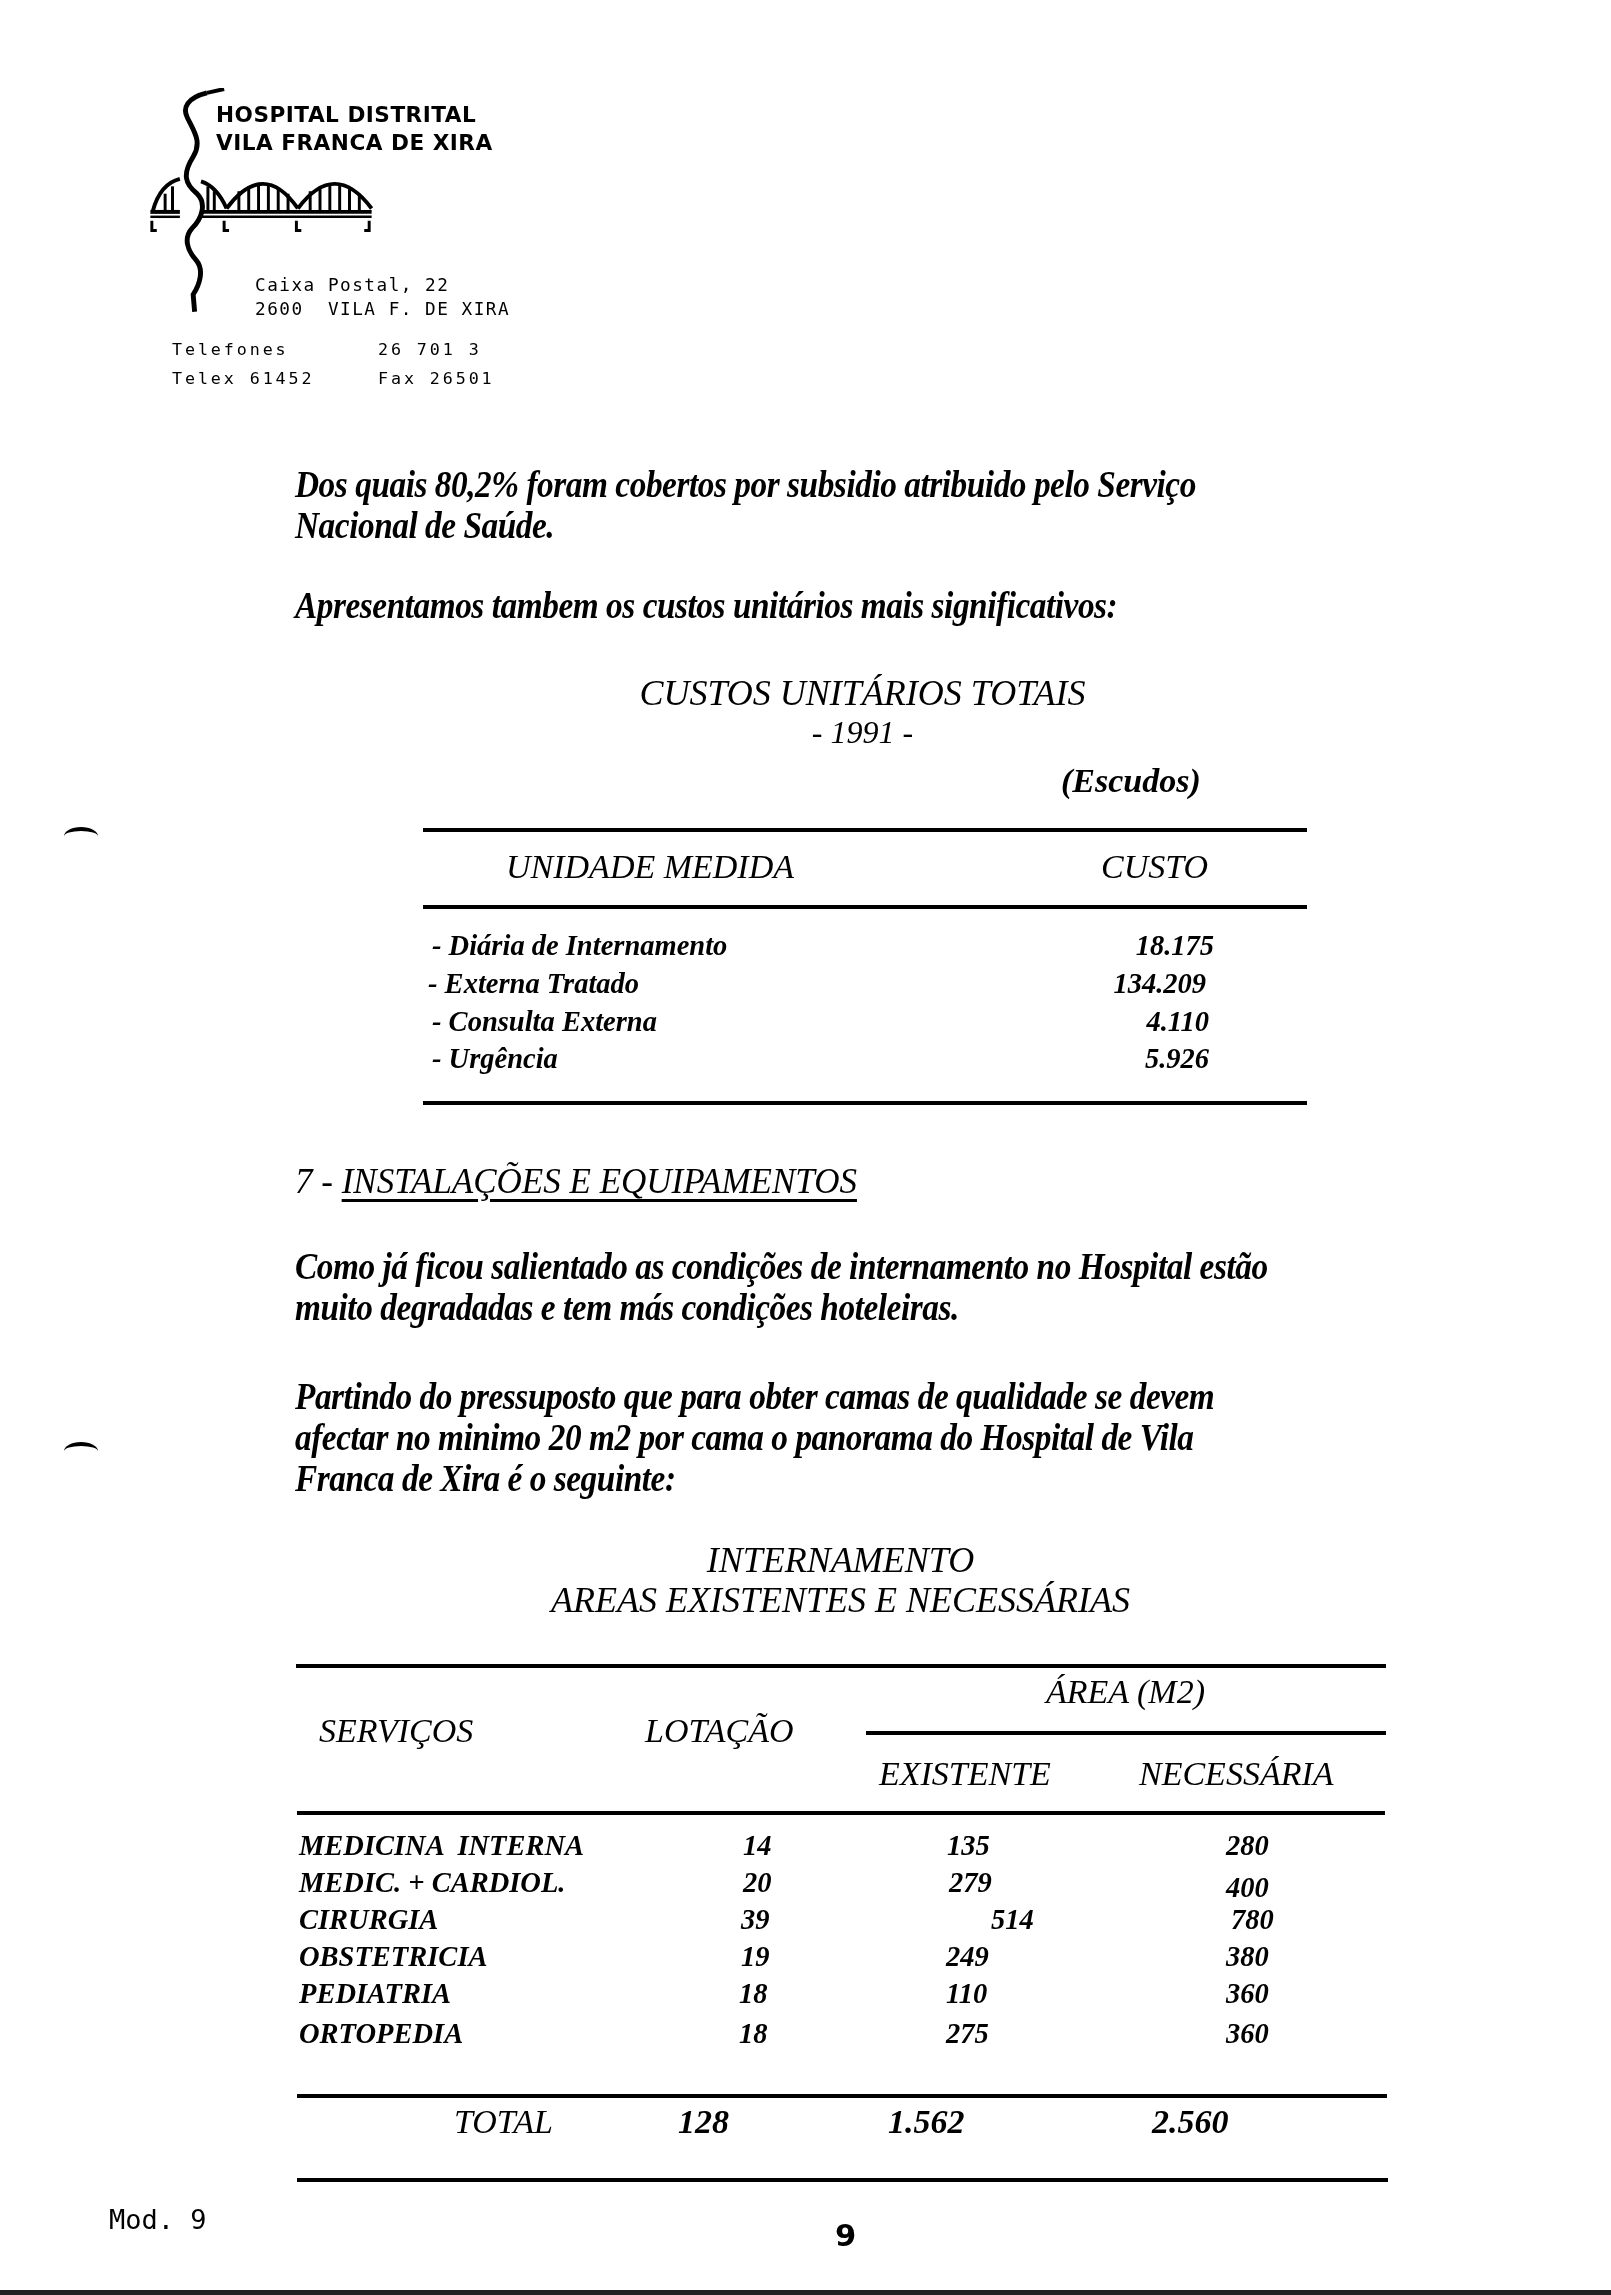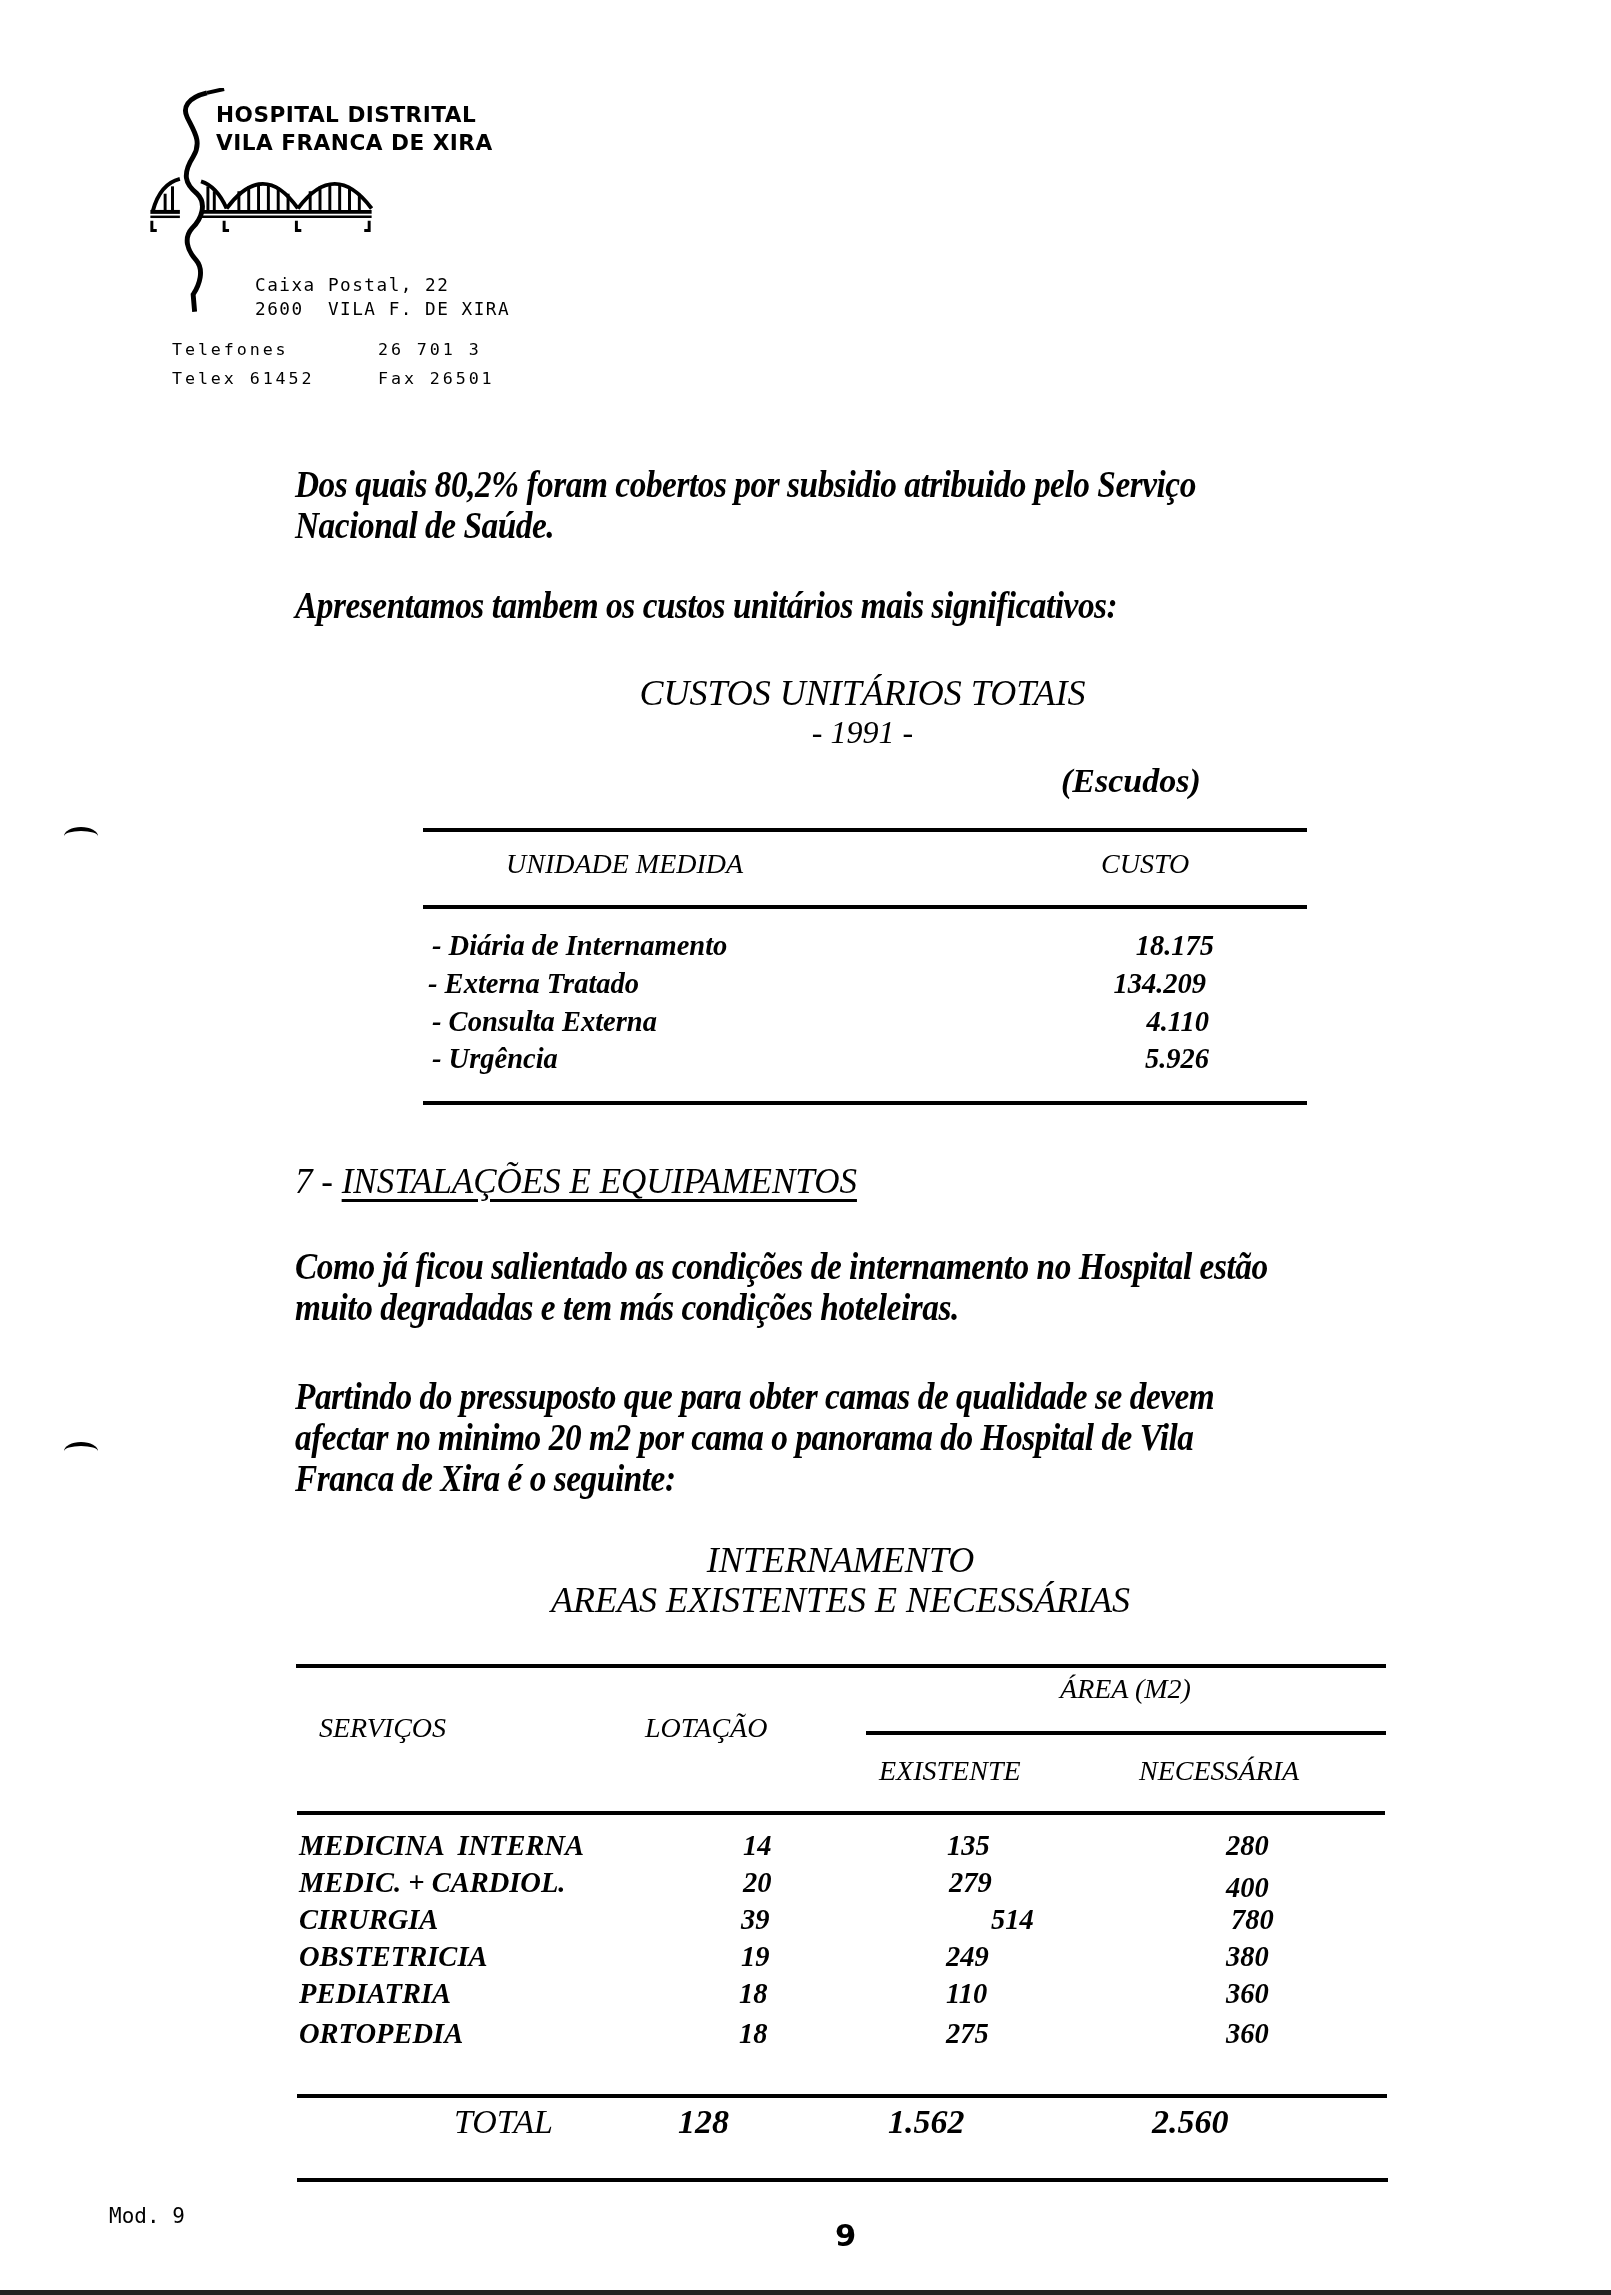--- a/index.html
+++ b/index.html
@@ -11,21 +11,21 @@
 
   
   .lh-title { font-size:21.6px; font-weight:bold; line-height:28.5px; letter-spacing:0.5px; }
   .lh-small { font-size:17.7px; line-height:24.6px; letter-spacing:1.5px; }
   .lh-contact { font-size:16.7px; letter-spacing:2.9px; white-space:pre; }
 
   
   .para { font-size:37px; line-height:41px; width:1110px; letter-spacing:-0.5px; transform:scaleX(0.9); transform-origin:left top; }
   .heading-center { font-size:36px; text-align:center; line-height:40px; }
   .rule { position:absolute; background:#000; }
-  .thead { font-size:28px; }
+  .thead { font-size:34px; }
   .tcell { font-size:28.5px; white-space:nowrap; }
   .num { text-align:right; }
   .sec-heading { font-size:35px; }
   .sec-heading .u { text-decoration:underline; text-decoration-thickness:3.4px; text-underline-offset:5.9px; }
   .punch { position:absolute; width:34px; height:14.7px; border-top:4.9px solid #000; border-radius:50% 50% 0 0; }
 </style>
 </head>
 <body>
 
 <div>
@@ -181,16 +181,16 @@
   <div>
     <div class="abs serif tcell" style="left:454px;top:2103px;font-size:34px;font-weight:normal;">TOTAL</div>
     <div class="abs serif tcell" style="left:678px;top:2103px;font-size:34px;">128</div>
     <div class="abs serif tcell" style="left:888px;top:2103px;font-size:34px;">1.562</div>
     <div class="abs serif tcell" style="left:1152px;top:2103px;font-size:34px;text-align:right;">2.560</div>
   </div>
 
   <div class="rule" style="left:297px;top:2178px;width:1091px;height:4.4px;"></div>
 </div>
 
-<div class="abs mono" style="left:109px;top:2204px;font-size:21px;">Mod. 9</div>
+<div class="abs mono" style="left:109px;top:2204px;font-size:27px;">Mod. 9</div>
 <div class="abs sans" style="left:835px;top:2218px;font-size:30.5px;font-weight:bold;">9</div>
 <div class="rule" style="left:0;top:2290px;width:1612px;height:4.9px;background:#222;"></div>
 
 
 </body></html>

